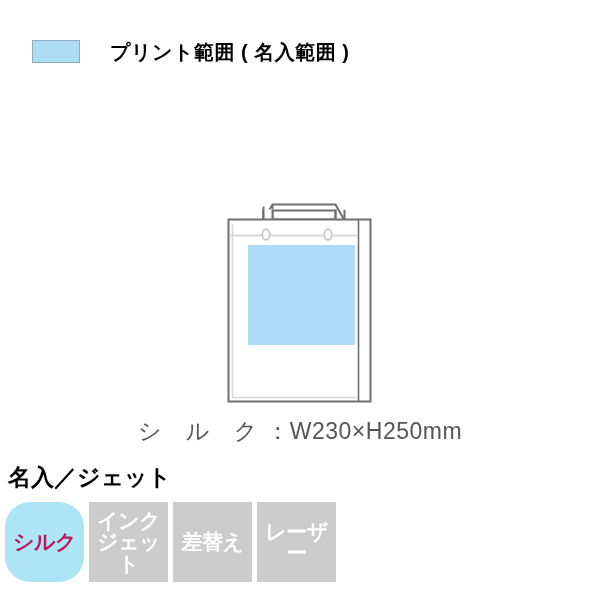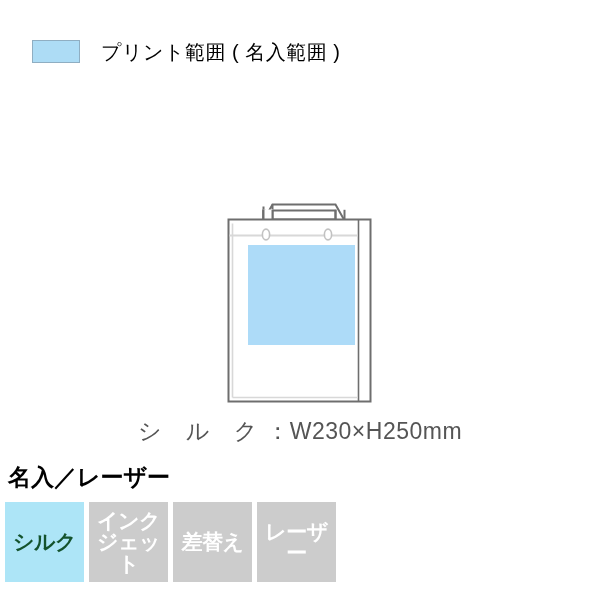--- a/index.html
+++ b/index.html
@@ -26,23 +26,23 @@
   }
   .legend-swatch {
     width: 48px;
     height: 23px;
     background: #ADDCF5;
     border: 1px solid #8FAEC2;
     box-sizing: border-box;
     flex: none;
   }
   .legend-label {
-    margin-left: 21px;
+    margin-left: 30px;
     font-size: 20px;
-    font-weight: 400;
+    font-weight: 700;
     letter-spacing: 0.5px;
     white-space: nowrap;
     color: #000000;
     line-height: 1;
   }
 
   
   .bag-figure {
     position: absolute;
     left: 0;
@@ -107,21 +107,22 @@
     font-weight: 700;
     font-size: 21px;
     line-height: 1.02;
     letter-spacing: -0.5px;
     flex: none;
     white-space: pre-line;
     user-select: none;
   }
   .method-box.active {
     background: #ADE5F7;
-    color: #14532d;
+    color: #be185d;
+    border-radius: 25px;
   }
 </style>
 </head>
 <body>
 
 <div class="legend">
   <div class="legend-swatch"></div>
   <div class="legend-label">プリント範囲 ( 名入範囲 )</div>
 </div>
 
@@ -164,21 +165,21 @@
     </g>
 
     <rect x="248" y="105" width="107" height="100" fill="#ADDBF8" stroke="none"></rect>
   </svg>
 </div>
 
 <div class="caption">
   <span class="sp">シ ル ク</span><span>：</span><span>W230×H250mm</span>
 </div>
 
-<div class="section-heading">名入／レーザー</div>
+<div class="section-heading">名入／ジェット</div>
 
 <div class="methods">
   <div class="method-box active">シルク</div>
   <div class="method-box">インク
 ジェット</div>
   <div class="method-box">差替え</div>
   <div class="method-box">レーザー</div>
 </div>
 
 </body></html>

